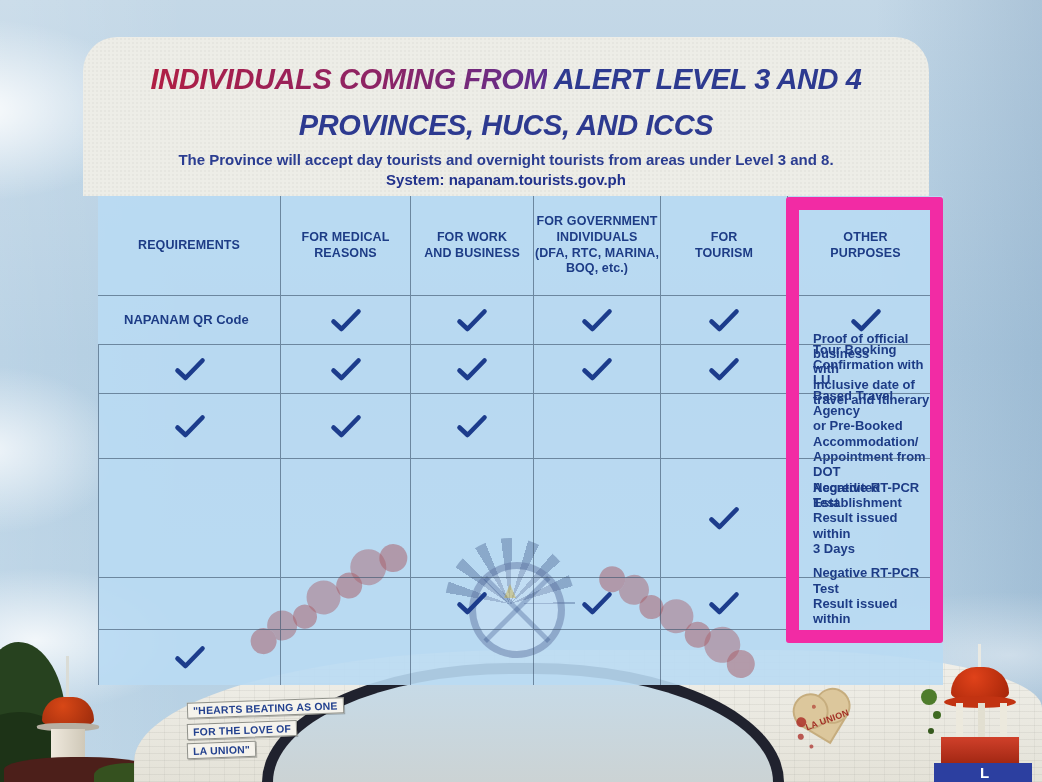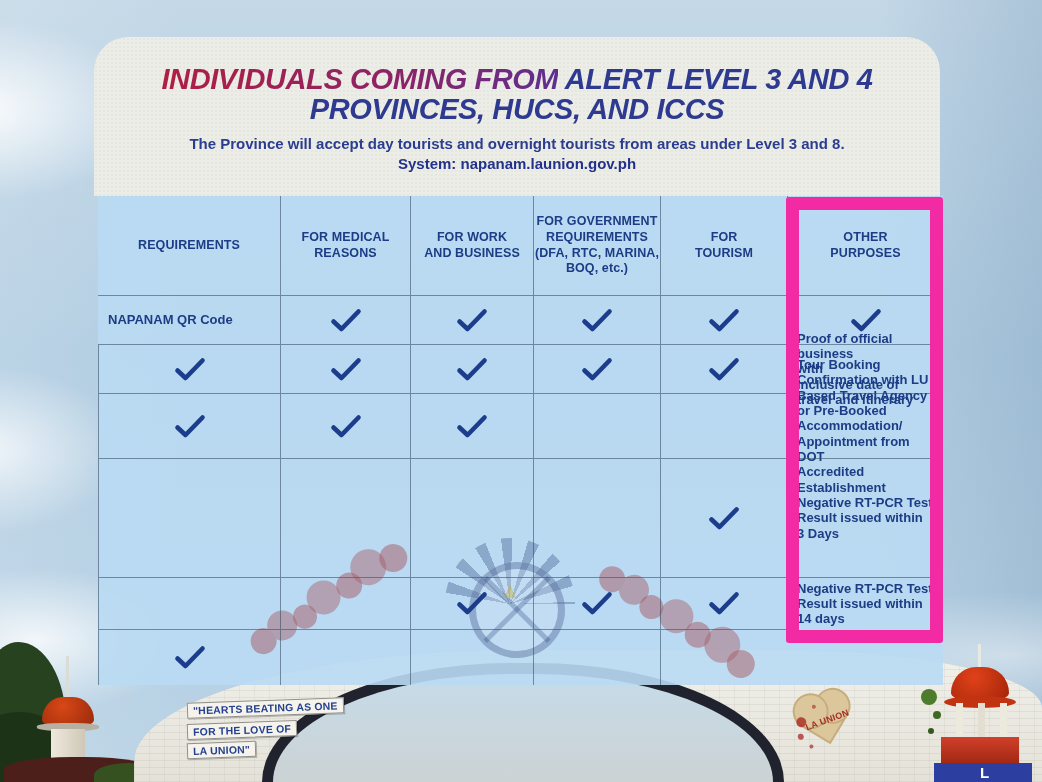--- a/index.html
+++ b/index.html
@@ -61,41 +61,41 @@
   .spireR{position:absolute;left:978px;top:644px;width:3px;height:34px;background:#e9e9e3;}
   .domeR{position:absolute;left:951px;top:667px;width:58px;height:34px;background:radial-gradient(circle at 40% 30%,#e0421a,#a32408);border-radius:50% 50% 40% 40%/88% 88% 28% 28%;}
   .discR{position:absolute;left:944px;top:696px;width:72px;height:12px;background:#c23312;border-radius:50%;}
   .pillR{position:absolute;left:956px;top:703px;width:7px;height:37px;background:#ece9dd;box-shadow:22px 0 0 #e2dfd1,44px 0 0 #ece9dd;}
   .blockR{position:absolute;left:941px;top:737px;width:78px;height:29px;background:linear-gradient(180deg,#d0402a,#9e2511);}
   .boxR{position:absolute;left:934px;top:763px;width:98px;height:19px;background:#2c3fa0;color:#fff;font-weight:bold;font-size:15px;line-height:19px;padding-left:46px;box-sizing:border-box;}
   .sprigR{position:absolute;left:921px;top:689px;width:16px;height:16px;border-radius:50%;background:#4e7c2c;
     box-shadow:8px 18px 0 -4px #3f6a22, 2px 34px 0 -5px #35591d;}
 
   
-  .card{position:absolute;left:94px;top:37px;width:846px;height:159px;z-index:2;
+  .card{position:absolute;left:83px;top:37px;width:846px;height:159px;z-index:2;
     background-image:radial-gradient(rgba(0,0,0,.03) 1px, rgba(0,0,0,0) 1px);background-size:4px 4px;
     background-color:#ededе7;background-color:#edede7;
     border-radius:34px 34px 0 0;text-align:center;}
   .title{font-style:italic;font-weight:800;font-size:29px;line-height:30px;letter-spacing:-.4px;margin-top:27px;white-space:nowrap;}
   .t-red{background:linear-gradient(90deg,#b01e43,#8a2468 62%,#5e2f8f);-webkit-background-clip:text;background-clip:text;color:transparent;}
   .t-blue{color:#2d3a90;}
   .subtitle{color:#2b3d91;font-weight:bold;font-size:15px;line-height:16.5px;margin-top:12px;}
   .system{color:#22328c;font-weight:800;font-size:15px;margin-top:2px;}
 
   
   .table{position:absolute;left:98px;top:196px;width:845px;height:489px;background:var(--table-blue);z-index:2;overflow:hidden;}
   .grid{position:absolute;inset:0;display:grid;z-index:2;
     grid-template-columns:182px 130px 123px 127px 127px 156px;
     grid-template-rows:99px 49px 49px 65px 119px 52px 56px;}
   .cell{display:flex;align-items:center;justify-content:center;border-top:1px solid var(--line);border-left:1px solid var(--line);box-sizing:border-box;}
   .cell.r0{border-top:none;}
   .cell.c0{border-left:none;}
   .head{color:#1d3c86;font-weight:bold;font-size:12.5px;line-height:1.25;text-align:center;white-space:pre-line;letter-spacing:.1px;}
   .label{color:#1d3c86;font-weight:bold;font-size:13px;line-height:1.18;text-align:left;white-space:pre-line;
-    justify-content:flex-start;padding-left:10px;padding-right:6px;}
+    justify-content:flex-start;padding-left:26px;padding-right:6px;}
 
   
   .wm{position:absolute;inset:0;z-index:1;}
   .rays{position:absolute;left:347px;top:342px;width:130px;height:66px;border-radius:65px 65px 0 0;
     background:repeating-conic-gradient(from -80deg at 50% 100%, rgba(30,55,110,.30) 0 10deg, rgba(0,0,0,0) 10deg 24deg);}
   .seal{position:absolute;left:371px;top:366px;width:82px;height:82px;border:7px solid rgba(30,58,118,.32);border-radius:50%;background:rgba(225,233,246,.25);}
   .seal::before,.seal::after{content:"";position:absolute;left:-4px;top:38px;width:90px;height:5px;background:rgba(30,58,118,.28);}
   .seal::before{transform:rotate(45deg);}
   .seal::after{transform:rotate(-45deg);}
   .seal-dot{position:absolute;left:406px;top:388px;width:12px;height:14px;background:rgba(205,175,60,.45);clip-path:polygon(50% 0,100% 100%,0 100%);}
@@ -141,43 +141,43 @@
     <div class="sprigR"></div>
     <div class="domeR"></div>
     <div class="discR"></div>
     <div class="pillR"></div>
     <div class="blockR"></div>
     <div class="boxR"><span>L</span></div>
   </div>
 
   <div class="card">
     <div class="title"><span class="t-red">INDIVIDUALS COMING FROM</span><span class="t-blue"> ALERT LEVEL 3 AND 4</span></div>
-    <div class="title t-blue" style="margin-top:0;">PROVINCES, HUCS, AND ICCS</div>
+    <div class="title t-blue" style="margin-top:16px;">PROVINCES, HUCS, AND ICCS</div>
     <div class="subtitle">
       <div>The Province will accept day tourists and overnight tourists from areas under Level 3 and 8.</div>
     </div>
-    <div class="system">System: napanam.launion.gov.ph</div>
+    <div class="system">System: napanam.tourists.gov.ph</div>
   </div>
 
   <div class="table">
     <div class="wm">
       <div class="scroll scrollL"></div>
       <div class="scroll scrollR"></div>
       <div class="rays"></div>
       <div class="seal"></div>
       <div class="seal-dot"></div>
     </div>
     <div class="grid" id="grid">
         <div class="cell head r0 c0">REQUIREMENTS</div>
         <div class="cell head r0">FOR MEDICAL
 REASONS</div>
         <div class="cell head r0">FOR WORK
 AND BUSINESS</div>
         <div class="cell head r0">FOR GOVERNMENT
-REQUIREMENTS
+INDIVIDUALS
 (DFA, RTC, MARINA,
 BOQ, etc.)</div>
         <div class="cell head r0">FOR
 TOURISM</div>
         <div class="cell head r0">OTHER
 PURPOSES</div>
         <div class="cell label c0">NAPANAM QR Code</div>
         <div class="cell check">
           <svg width="34" height="25" viewBox="0 0 34 25">
             <path d="M4.5 13.5 L12.5 21 L29.5 3.5" fill="none" stroke="#1c3c8c" stroke-width="4.6" stroke-linecap="round" stroke-linejoin="round"></path>

